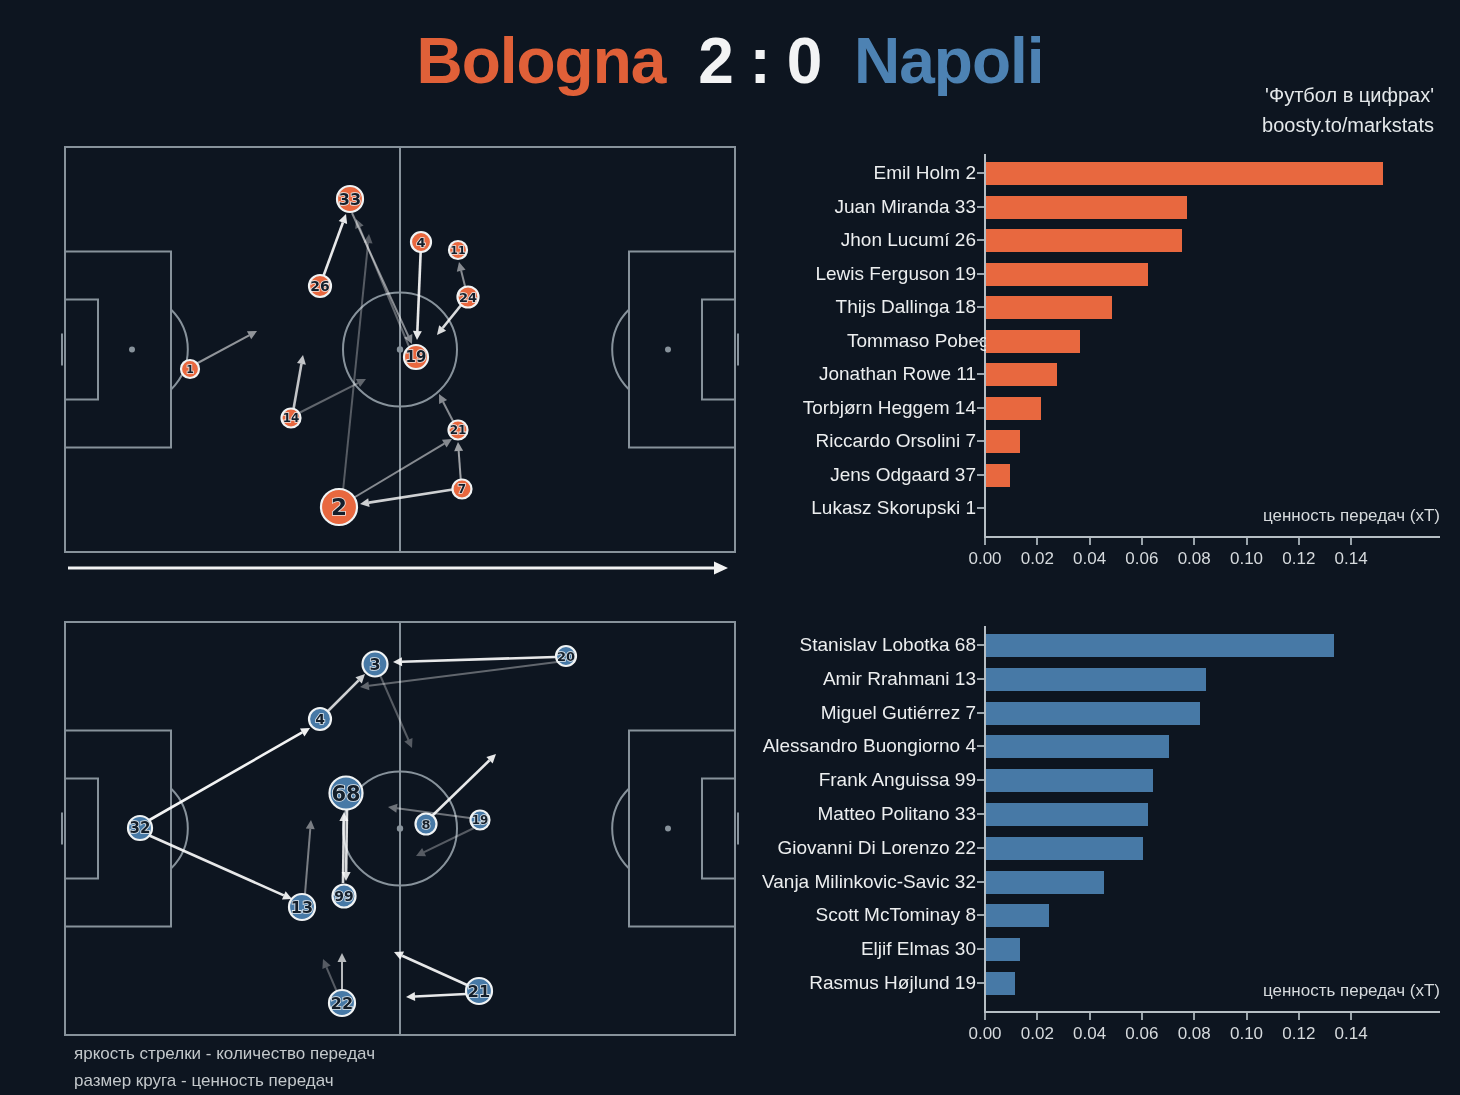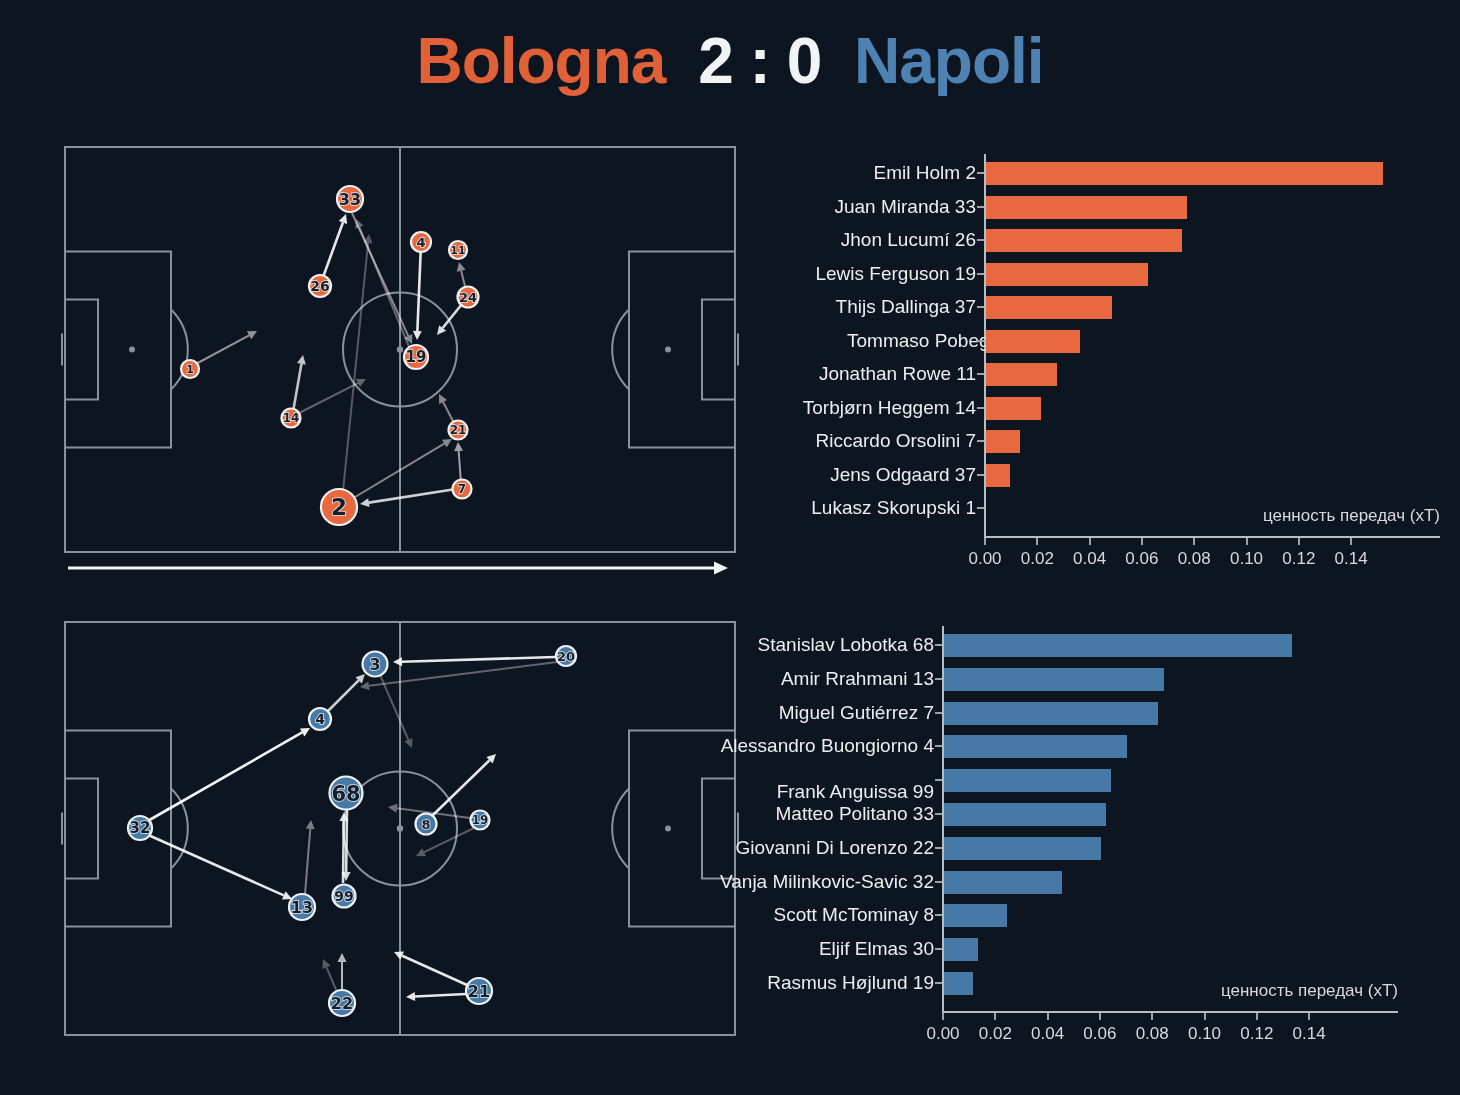--- a/index.html
+++ b/index.html
@@ -25,20 +25,24 @@
 <body>
 
 <div class="stage" id="stage" style="background: rgb(13, 21, 32); text-decoration: underline;">
 
   <div class="scoreline">
     <span id="title-home" style="color: rgb(224, 96, 56);">Bologna</span>
     <span id="title-score" class="score" style="color: rgb(242, 243, 244);">2 : 0</span>
     <span id="title-away" style="color: rgb(77, 130, 179);">Napoli</span>
   </div>
 
+  <div class="watermark">
+    <div>'Футбол в цифрах'</div>
+    <div>boosty.to/markstats</div>
+  </div>
 
   <svg id="pitch-bologna" class="pitch" style="left:60px;top:142px" width="680" height="436" viewBox="0 0 680 436">
       <g stroke="#8e99a2" stroke-width="2" fill="none" opacity="0.95">
         <rect x="5" y="5" width="670" height="405"></rect>
         <line x1="340" y1="5" x2="340" y2="410"></line>
         <circle cx="340" cy="207.5" r="57"></circle>
         <circle cx="340" cy="207.5" r="2.2" fill="#8e99a2"></circle>
         <rect x="5" y="109.5" width="106" height="196"></rect>
         <rect x="569" y="109.5" width="106" height="196"></rect>
         <rect x="5" y="157.5" width="33" height="100"></rect>
@@ -229,21 +233,21 @@
       <div class="cbar" style="left: 246px; top: 12px; width: 397px; height: 23px; background: rgb(232, 104, 63);"></div>
       <div class="clabel" style="left: 0px; top: 44.5px; width: 236px;">Juan Miranda 33</div>
       <div class="ctick" style="left: 237px; top: 55.5px; width: 7px; height: 2px;"></div>
       <div class="cbar" style="left: 246px; top: 45.5px; width: 201px; height: 23px; background: rgb(232, 104, 63);"></div>
       <div class="clabel" style="left: 0px; top: 78px; width: 236px;">Jhon Lucumí 26</div>
       <div class="ctick" style="left: 237px; top: 89px; width: 7px; height: 2px;"></div>
       <div class="cbar" style="left: 246px; top: 79px; width: 196px; height: 23px; background: rgb(232, 104, 63);"></div>
       <div class="clabel" style="left: 0px; top: 111.5px; width: 236px;">Lewis Ferguson 19</div>
       <div class="ctick" style="left: 237px; top: 122.5px; width: 7px; height: 2px;"></div>
       <div class="cbar" style="left: 246px; top: 112.5px; width: 162px; height: 23px; background: rgb(232, 104, 63);"></div>
-      <div class="clabel" style="left: 0px; top: 145px; width: 236px;">Thijs Dallinga 37</div>
+      <div class="clabel" style="left: 0px; top: 145px; width: 236px;">Thijs Dallinga 18</div>
       <div class="ctick" style="left: 237px; top: 156px; width: 7px; height: 2px;"></div>
       <div class="cbar" style="left: 246px; top: 146px; width: 126px; height: 23px; background: rgb(232, 104, 63);"></div>
       <div class="clabel" style="left: 0px; top: 178.5px; width: 236px; padding-left: 40px;">Tommaso Pobega 4</div>
       <div class="ctick" style="left: 237px; top: 189.5px; width: 7px; height: 2px;"></div>
       <div class="cbar" style="left: 246px; top: 179.5px; width: 94px; height: 23px; background: rgb(232, 104, 63);"></div>
       <div class="clabel" style="left: 0px; top: 212px; width: 236px; text-align: right;">Jonathan Rowe 11</div>
       <div class="ctick" style="left: 237px; top: 223px; width: 7px; height: 2px;"></div>
       <div class="cbar" style="left: 246px; top: 213px; width: 71px; height: 23px; background: rgb(232, 104, 63);"></div>
       <div class="clabel" style="left: 0px; top: 245.5px; width: 236px;">Torbjørn Heggem 14</div>
       <div class="ctick" style="left: 237px; top: 256.5px; width: 7px; height: 2px;"></div>
@@ -268,36 +272,36 @@
       <div class="cticklabel" style="left: 422.2px; top: 399px; width: 64px;">0.08</div>
       <div class="ctick" style="left: 505.5px; top: 388px; width: 2px; height: 7px;"></div>
       <div class="cticklabel" style="left: 474.5px; top: 399px; width: 64px;">0.10</div>
       <div class="ctick" style="left: 557.8px; top: 388px; width: 2px; height: 7px;"></div>
       <div class="cticklabel" style="left: 526.8px; top: 399px; width: 64px;">0.12</div>
       <div class="ctick" style="left: 610.1px; top: 388px; width: 2px; height: 7px;"></div>
       <div class="cticklabel" style="left: 579.1px; top: 399px; width: 64px;">0.14</div>
       <div class="cxlabel" style="left: 370px; top: 356px; width: 330px;">ценность передач (xT)</div>
     </div>
 
-  <div id="chart-napoli" class="chart" style="left:698px;top:622px">
+  <div id="chart-napoli" class="chart" style="left:740px;top:622px">
       <div class="cline" style="left: 244px; top: 4px; width: 2px; height: 385px;"></div>
       <div class="cline" style="left: 244px; top: 389px; width: 456px; height: 2px;"></div>
       <div class="clabel" style="left: 0px; top: 11px; width: 236px;">Stanislav Lobotka 68</div>
       <div class="ctick" style="left: 237px; top: 22px; width: 7px; height: 2px;"></div>
       <div class="cbar" style="left: 246px; top: 12px; width: 348px; height: 23px; background: rgb(71, 121, 166);"></div>
       <div class="clabel" style="left: 0px; top: 44.8px; width: 236px;">Amir Rrahmani 13</div>
       <div class="ctick" style="left: 237px; top: 55.8px; width: 7px; height: 2px;"></div>
       <div class="cbar" style="left: 246px; top: 45.8px; width: 220px; height: 23px; background: rgb(71, 121, 166);"></div>
       <div class="clabel" style="left: 0px; top: 78.6px; width: 236px;">Miguel Gutiérrez 7</div>
       <div class="ctick" style="left: 237px; top: 89.6px; width: 7px; height: 2px;"></div>
       <div class="cbar" style="left: 246px; top: 79.6px; width: 214px; height: 23px; background: rgb(71, 121, 166);"></div>
       <div class="clabel" style="left: 0px; top: 112.4px; width: 236px;">Alessandro Buongiorno 4</div>
       <div class="ctick" style="left: 237px; top: 123.4px; width: 7px; height: 2px;"></div>
       <div class="cbar" style="left: 246px; top: 113.4px; width: 183px; height: 23px; background: rgb(71, 121, 166);"></div>
-      <div class="clabel" style="left: 0px; top: 146.2px; width: 236px; margin-top: 12px;">Frank Anguissa 99</div>
+      <div class="clabel" style="left: 0px; top: 146.2px; width: 236px;">Frank Anguissa 99</div>
       <div class="ctick" style="left: 237px; top: 157.2px; width: 7px; height: 2px;"></div>
       <div class="cbar" style="left: 246px; top: 147.2px; width: 167px; height: 23px; background: rgb(71, 121, 166);"></div>
       <div class="clabel" style="left: 0px; top: 180px; width: 236px;">Matteo Politano 33</div>
       <div class="ctick" style="left: 237px; top: 191px; width: 7px; height: 2px;"></div>
       <div class="cbar" style="left: 246px; top: 181px; width: 162px; height: 23px; background: rgb(71, 121, 166);"></div>
       <div class="clabel" style="left: 0px; top: 213.8px; width: 236px;">Giovanni Di Lorenzo 22</div>
       <div class="ctick" style="left: 237px; top: 224.8px; width: 7px; height: 2px;"></div>
       <div class="cbar" style="left: 246px; top: 214.8px; width: 157px; height: 23px; background: rgb(71, 121, 166);"></div>
       <div class="clabel" style="left: 0px; top: 247.6px; width: 236px;">Vanja Milinkovic-Savic 32</div>
       <div class="ctick" style="left: 237px; top: 258.6px; width: 7px; height: 2px;"></div>
@@ -323,14 +327,18 @@
       <div class="cticklabel" style="left: 422.2px; top: 402px; width: 64px;">0.08</div>
       <div class="ctick" style="left: 505.5px; top: 391px; width: 2px; height: 7px;"></div>
       <div class="cticklabel" style="left: 474.5px; top: 402px; width: 64px;">0.10</div>
       <div class="ctick" style="left: 557.8px; top: 391px; width: 2px; height: 7px;"></div>
       <div class="cticklabel" style="left: 526.8px; top: 402px; width: 64px;">0.12</div>
       <div class="ctick" style="left: 610.1px; top: 391px; width: 2px; height: 7px;"></div>
       <div class="cticklabel" style="left: 579.1px; top: 402px; width: 64px;">0.14</div>
       <div class="cxlabel" style="left: 370px; top: 359px; width: 330px;">ценность передач (xT)</div>
     </div>
 
+  <div class="legend">
+    <div>яркость стрелки - количество передач</div>
+    <div>размер круга - ценность передач</div>
+  </div>
 
 </div>
 
 </body></html>

